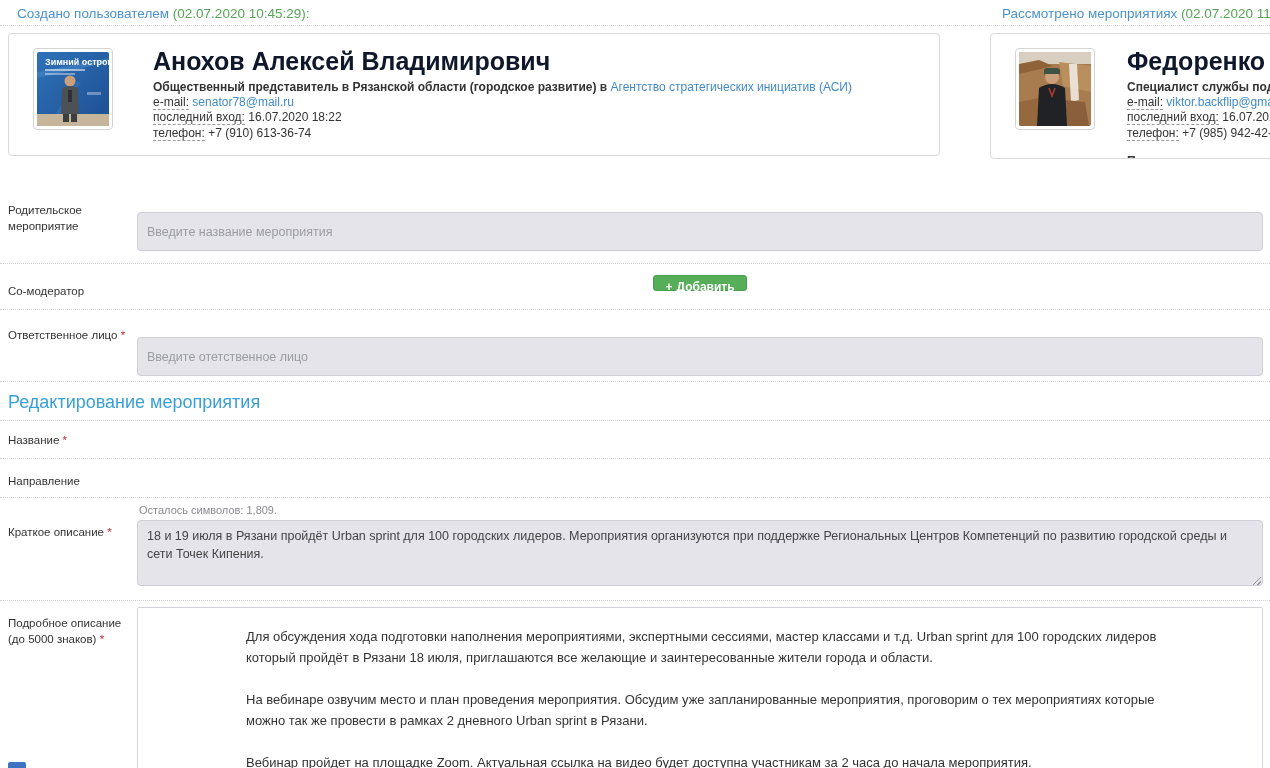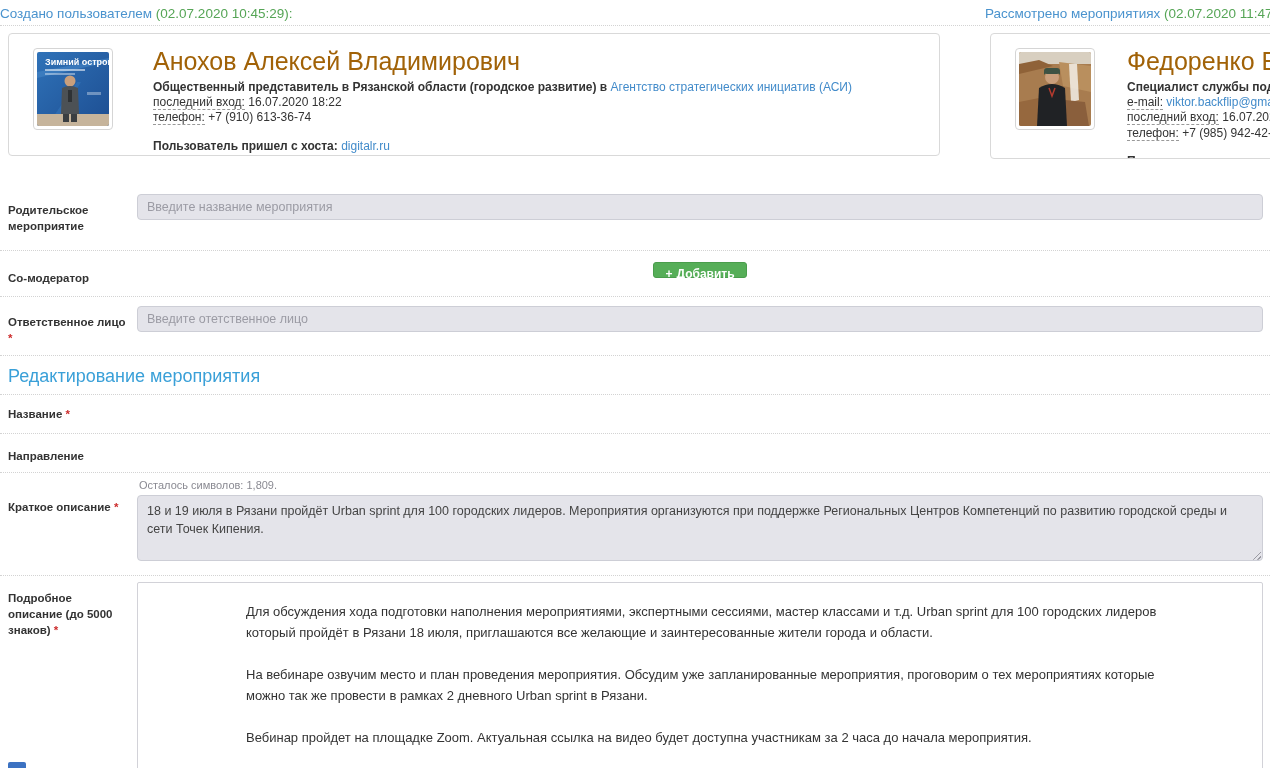--- a/index.html
+++ b/index.html
@@ -1,58 +1,58 @@
 <!DOCTYPE html>
 <html><head>
 <meta charset="utf-8">
 <style>
   * { margin:0; padding:0; box-sizing:border-box; }
   html,body { width:1270px; height:768px; overflow:hidden; background:#fff;
     font-family:"Liberation Sans", sans-serif; color:#333; }
   .page { position:relative; width:1270px; height:768px; background:#fff; }
 
   
-  .top-hdr { position:absolute; top:6px; left:0; right:0; height:16px;
+  .top-hdr { position:absolute; top:6px; left:17px; right:0; height:16px;
     font-size:13.5px; white-space:nowrap; }
   .hdr-left { position:absolute; left:0; top:0; }
   .hdr-right { position:absolute; left:985px; top:0; }
   .hdr-label { color:#4a93ce; }
   .hdr-date { color:#56a556; }
   .top-rule { position:absolute; top:25px; left:0; width:1270px;
     border-top:1px dotted #d3d3d3; }
 
   
   .card { position:absolute; top:33px; background:#fff; border:1px solid #d9d9d9;
     border-radius:4px; padding:14px 12px 10px 24px; overflow:hidden; }
   .card-left  { left:8px;   width:932px; height:123px; }
   .card-right { left:990px; width:932px; height:126px; }
   .thumb { float:left; background:#fff; border:1px solid #d5d5d5; border-radius:4px;
     padding:3px; width:80px; height:82px; }
   .thumb svg { display:block; border-radius:2px; }
   .card-body { margin-left:112px; padding-left:8px; white-space:nowrap; }
   .card-right .card-body { margin-left:104px; }
-  .u-name { font-size:25px; font-weight:normal; color:#a16207; line-height:1.1;
+  .u-name { font-size:25px; font-weight:bold; color:#0f172a; line-height:1.1;
     margin-bottom:4px; }
   .u-line { font-size:12px; line-height:1.28; color:#333; }
   .u-role { font-weight:bold; }
   a.lnk { color:#428bca; text-decoration:none; font-weight:normal; }
   .dot-label { border-bottom:1px dashed #999; }
   .u-host { font-size:12px; font-weight:bold; margin-top:13px; }
 
   
   .form { position:absolute; top:188px; left:0; width:1270px; }
   .frow { display:flex; border-bottom:1px dotted #d3d3d3; }
   .flabel { width:137px; padding:8px 10px 4px 8px; font-size:11.5px;
-    font-weight:bold; color:#333; line-height:1.4; flex:0 0 137px; }
+    font-weight:normal; color:#333; line-height:1.4; flex:0 0 137px; }
   .req { color:#cc2a2a; }
   .ffield { flex:1; margin-right:7px; position:relative; }
 
-  .txt-input { width:100%; height:26px; background:#e4e4ea; border:1px solid #cdced6;
+  .txt-input { width:100%; height:39px; background:#e4e4ea; border:1px solid #cdced6;
     border-radius:4px; font-family:"Liberation Sans", sans-serif; font-size:12.5px;
-    color:#444; padding:0 9px; outline:none; }
+    color:#444; padding:0 9px; outline:none;margin-top:18px; }
   .txt-input::placeholder { color:#9b9ba4; opacity:1; }
 
   .row-parent      { padding:6px 0 12px 0; }
   .row-comoderator { padding:11px 0 6px 0; }
   .row-responsible { padding:9px 0 5px 0; }
   .row-title       { padding:3px 0 6px 0; }
   .row-direction   { padding:6px 0 4px 0; }
   .row-short       { padding:4px 0 10px 0; }
   .row-full        { padding:6px 0 0 0; border-bottom:none; }
 
@@ -129,20 +129,24 @@
         <rect x="34" y="62" width="6" height="8" fill="#3a3e41"></rect>
       </svg>
     </div>
     <div class="card-body">
       <div class="u-name">Анохов Алексей Владимирович</div>
       <div class="u-line u-role">
         <span>Общественный представитель в Рязанской области (городское развитие) в</span>
         <a class="lnk" href="#">Агентство стратегических инициатив (АСИ)</a>
       </div>
       <div class="u-line">
+        <span class="dot-label">e-mail:</span>
+        <a class="lnk" href="#">senator78@mail.ru</a>
+      </div>
+      <div class="u-line">
         <span class="dot-label">последний вход:</span>
         <span>16.07.2020 18:22</span>
       </div>
       <div class="u-line">
         <span class="dot-label">телефон:</span>
         <span>+7 (910) 613-36-74</span>
       </div>
       <div class="u-host">
         <span>Пользователь пришел с хоста:</span>
         <a class="lnk" href="#">digitalr.ru</a>

